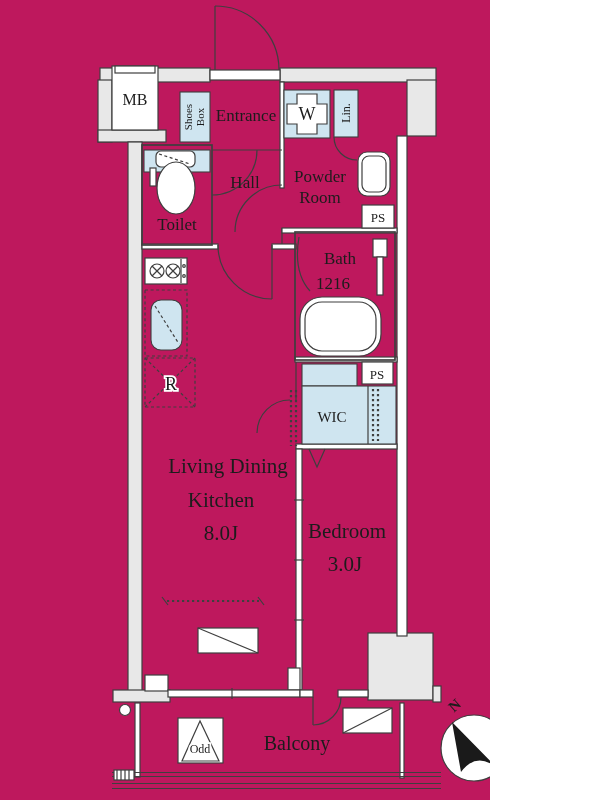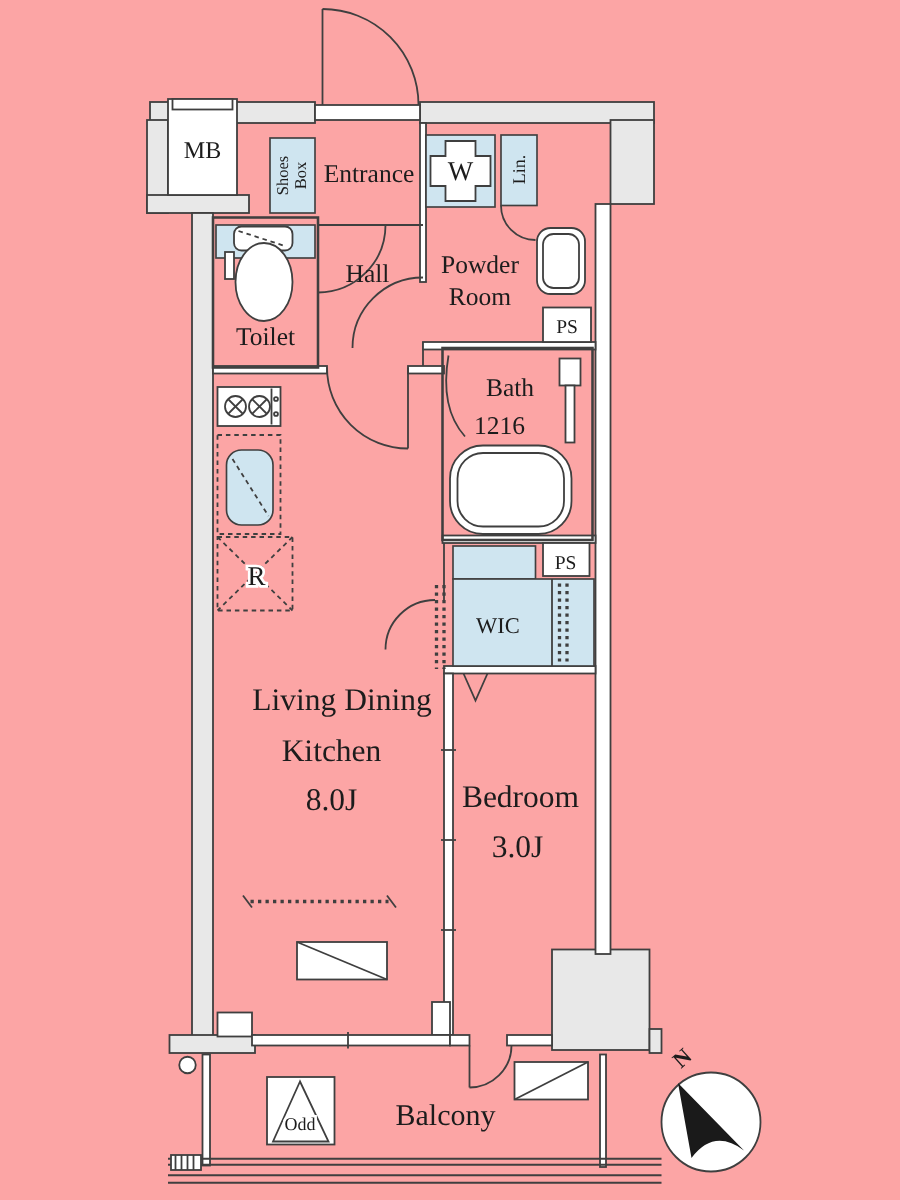--- a/index.html
+++ b/index.html
@@ -2,21 +2,21 @@
 <html style="--wall-fill: #e8e8e8; --fixture-blue: #cfe5f0; --line: #3f3f3f; --compass-arrow: #1a1a1a;"><head>
 <meta charset="utf-8">
 <style>
   :root{
     --wall-fill:#e8e8e8;
     --fixture-blue:#cfe5f0;
     --line:#3f3f3f;
     --compass-arrow:#1a1a1a;
   }
   html,body{margin:0;padding:0;background:#fff;}
-  #stage{position:relative;width:600px;height:800px;background:#fca5a5;overflow:hidden;}
+  #stage{position:relative;width:490px;height:800px;background:#be185d;overflow:hidden;}
   svg{position:absolute;left:0;top:0;}
   .wall{fill:var(--wall-fill);stroke:var(--line);stroke-width:1.2;}
   .wht{fill:#ffffff;stroke:var(--line);stroke-width:1.2;}
   .blue{fill:var(--fixture-blue);stroke:var(--line);stroke-width:1.1;}
   .ln{fill:none;stroke:var(--line);stroke-width:1.2;}
   .thick{stroke-width:1.7;}
   .dash{stroke-dasharray:3 2.6;}
   .dashf{stroke-dasharray:2.2 2.8;stroke-width:2.2;}
   .txt{fill:#1c1c1c;font-family:"Liberation Serif",serif;}
   .halo{paint-order:stroke;stroke:#ffffff;stroke-width:3.5;}

